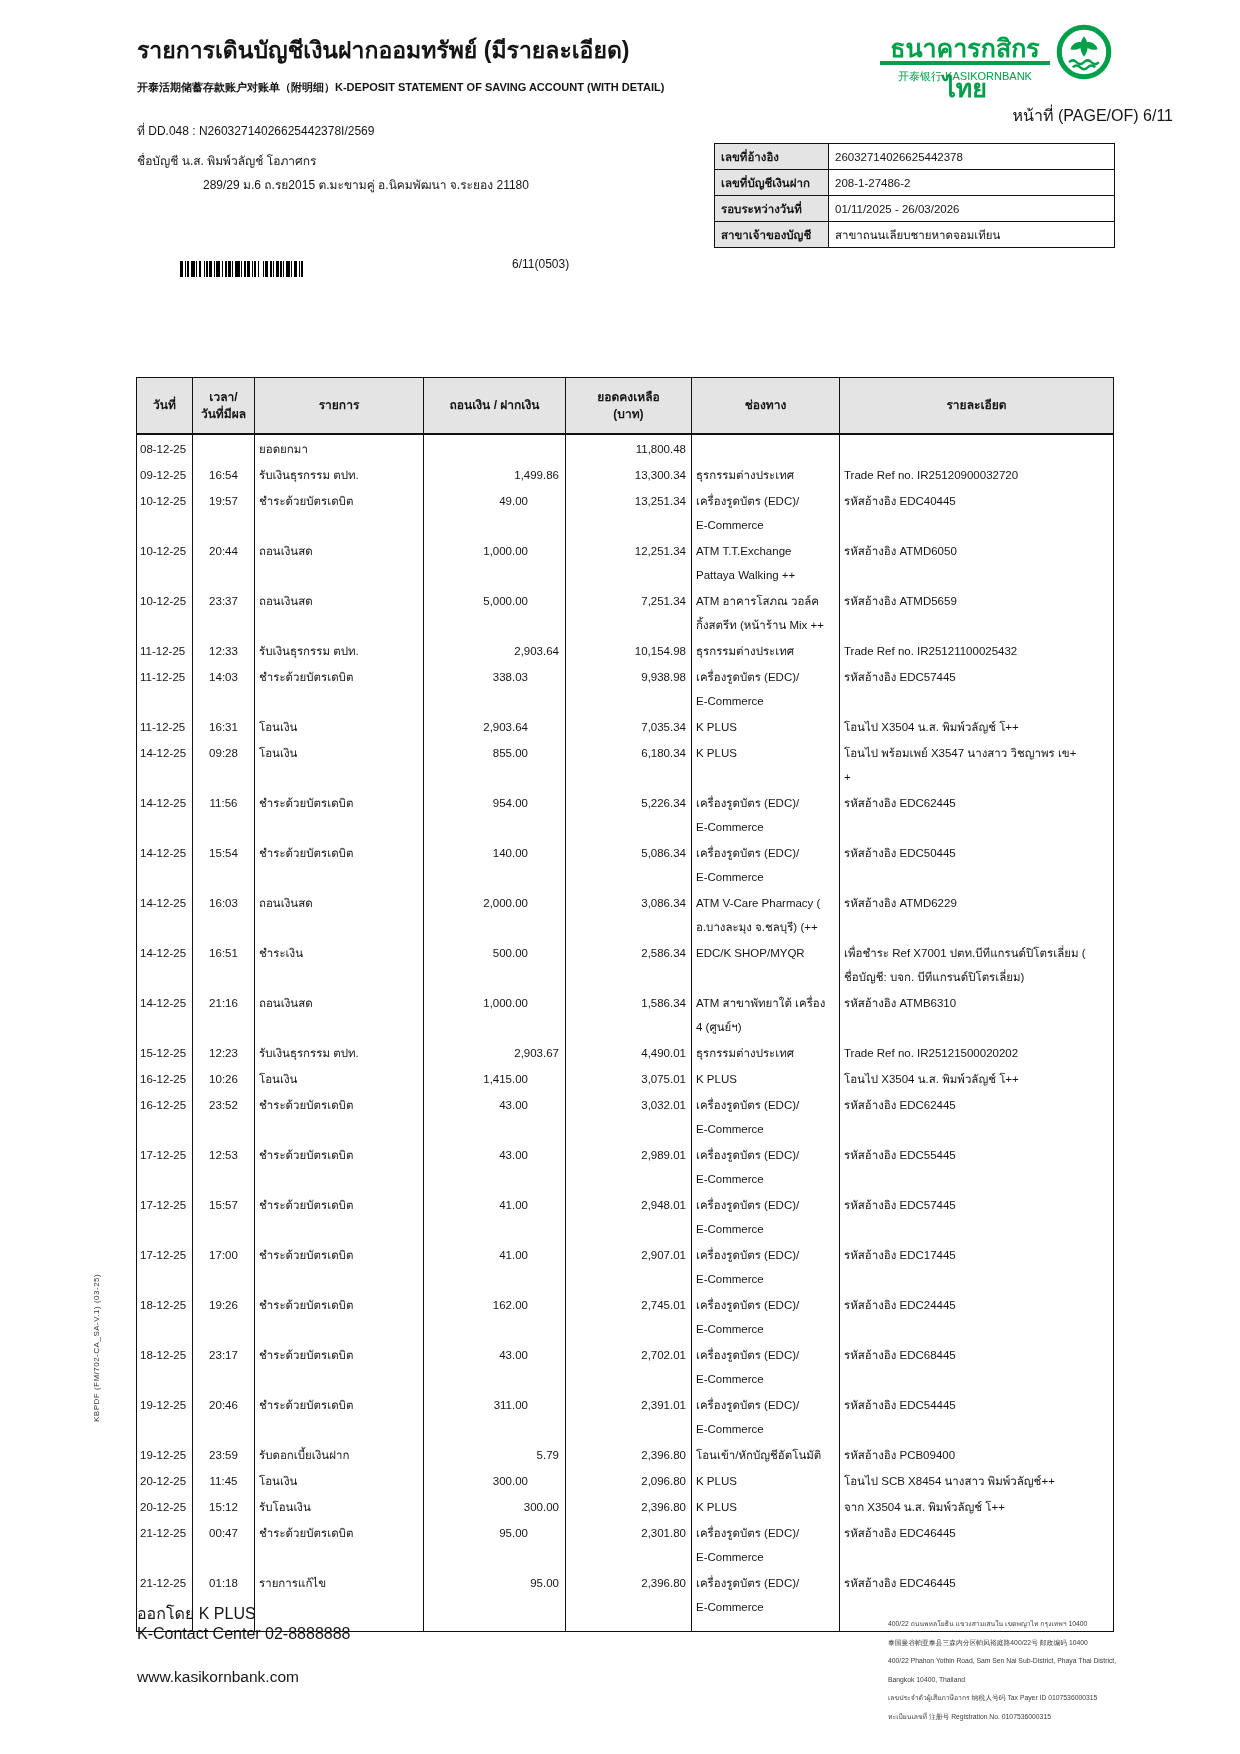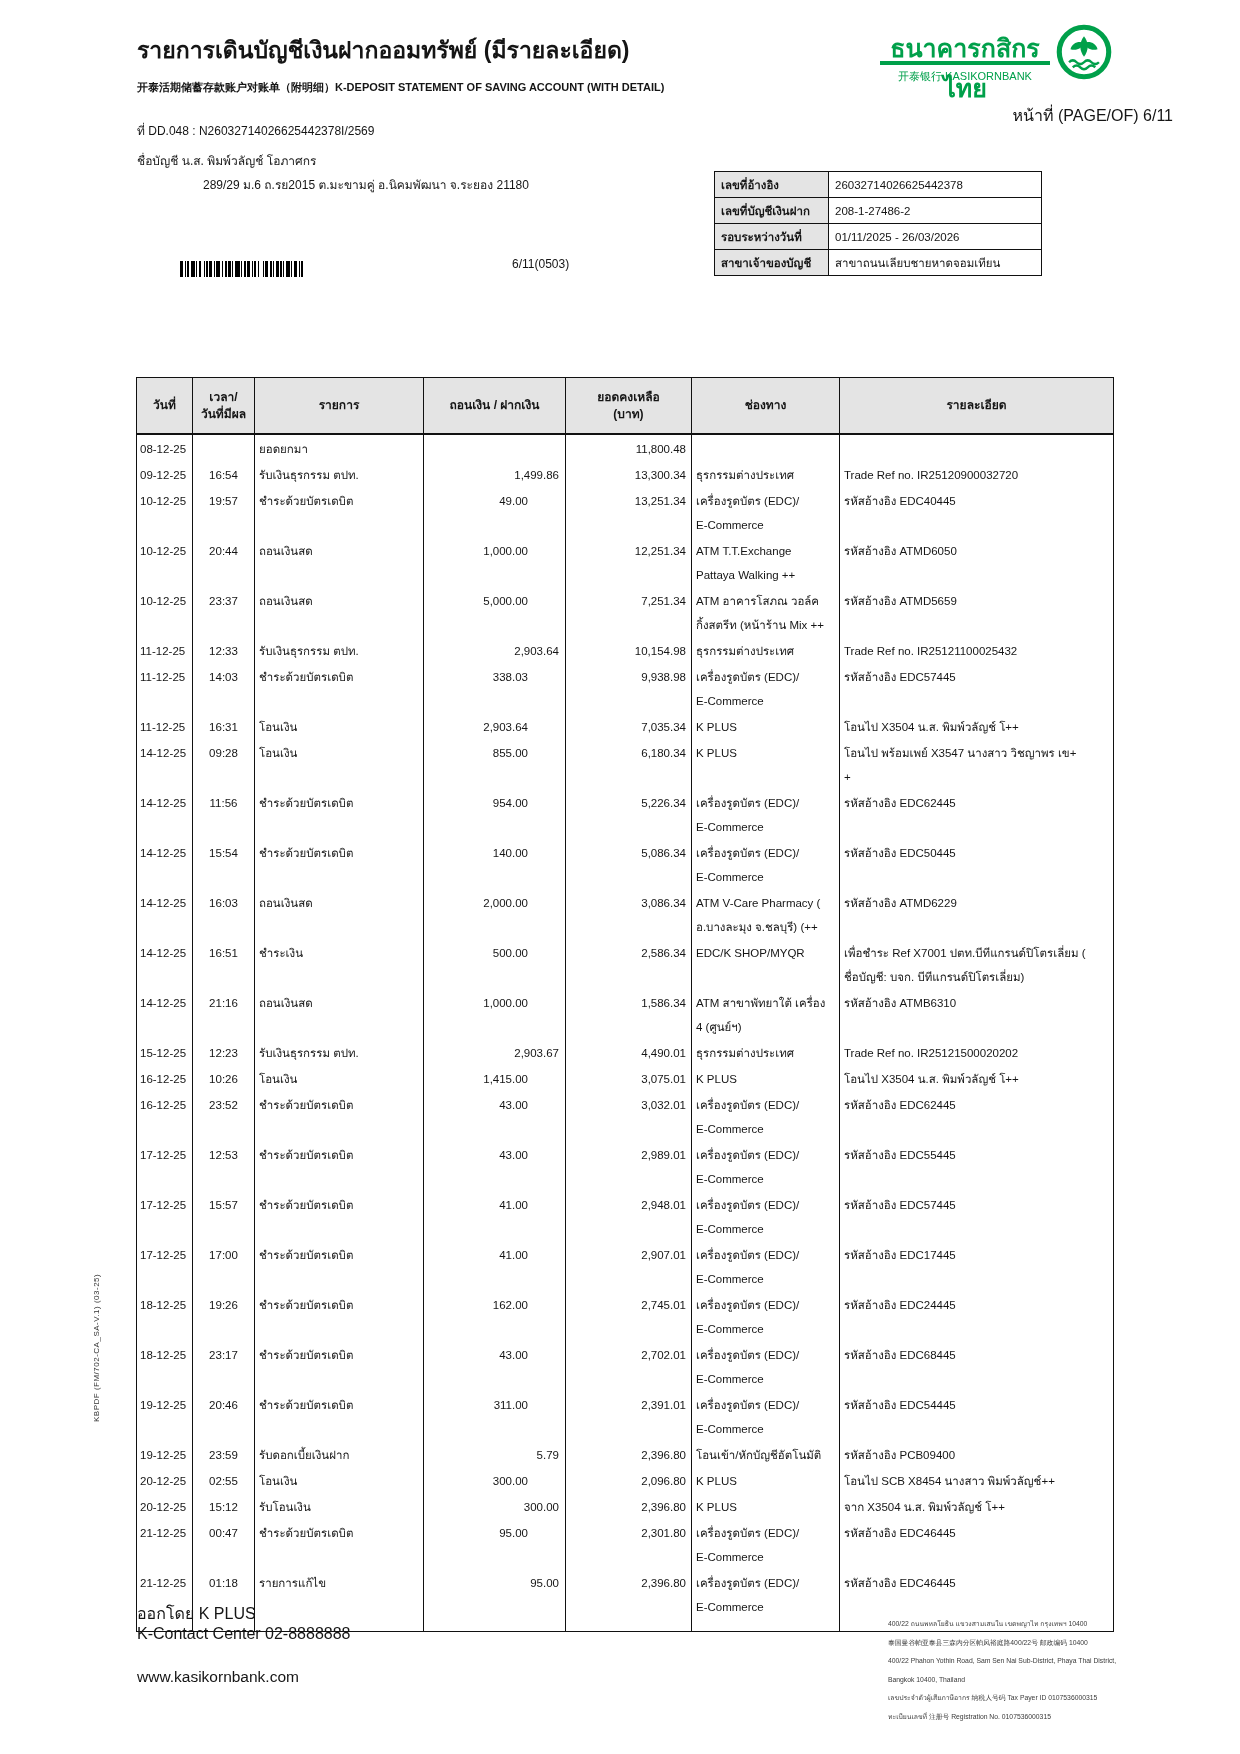--- a/index.html
+++ b/index.html
@@ -17,22 +17,22 @@
 
   
   .logo-name{position:absolute;left:880px;top:28px;width:170px;text-align:center;
              font-size:25px;font-weight:bold;color:var(--green);}
   .logo-bar{position:absolute;left:880px;top:61px;width:170px;height:4px;background:var(--green);}
   .logo-sub{position:absolute;left:880px;top:69px;width:170px;text-align:center;
             font-size:11px;font-weight:normal;color:var(--green);}
   .logo-circle{position:absolute;left:1056px;top:24px;}
 
   
-  .info-box{position:absolute;left:714px;top:143px;width:328px;border-collapse:collapse;
-            font-size:11.5px;table-layout:fixed;margin-top:28px;}
+  .info-box{position:absolute;left:714px;top:143px;width:401px;border-collapse:collapse;
+            font-size:11.5px;table-layout:fixed;}
   .info-box td{border:1.4px solid #111;height:25px;padding:0 6px;overflow:hidden;white-space:nowrap;}
   .info-box td.label{width:101px;background:#e4e4e4;font-weight:bold;}
 
   
   .barcode{position:absolute;left:180px;top:261px;width:210px;height:16px;}
   .barcode-label{position:absolute;left:512px;top:257px;font-size:12px;}
 
   
   .stmt{position:absolute;left:136px;top:377px;width:977px;border-collapse:collapse;
         table-layout:fixed;font-size:11.5px;}
@@ -396,21 +396,21 @@
           <td class="td-date">19-12-25</td>
           <td class="td-time">23:59</td>
           <td class="td-desc">รับดอกเบี้ยเงินฝาก</td>
           <td class="td-amount dep">5.79</td>
           <td class="td-balance">2,396.80</td>
           <td class="td-channel">โอนเข้า/หักบัญชีอัตโนมัติ</td>
           <td class="td-detail">รหัสอ้างอิง PCB09400</td>
         </tr>
         <tr>
           <td class="td-date">20-12-25</td>
-          <td class="td-time">02:55</td>
+          <td class="td-time">11:45</td>
           <td class="td-desc">โอนเงิน</td>
           <td class="td-amount wd">300.00</td>
           <td class="td-balance">2,096.80</td>
           <td class="td-channel">K PLUS</td>
           <td class="td-detail">โอนไป SCB X8454 นางสาว พิมพ์วลัญช์++</td>
         </tr>
         <tr>
           <td class="td-date">20-12-25</td>
           <td class="td-time">15:12</td>
           <td class="td-desc">รับโอนเงิน</td>

